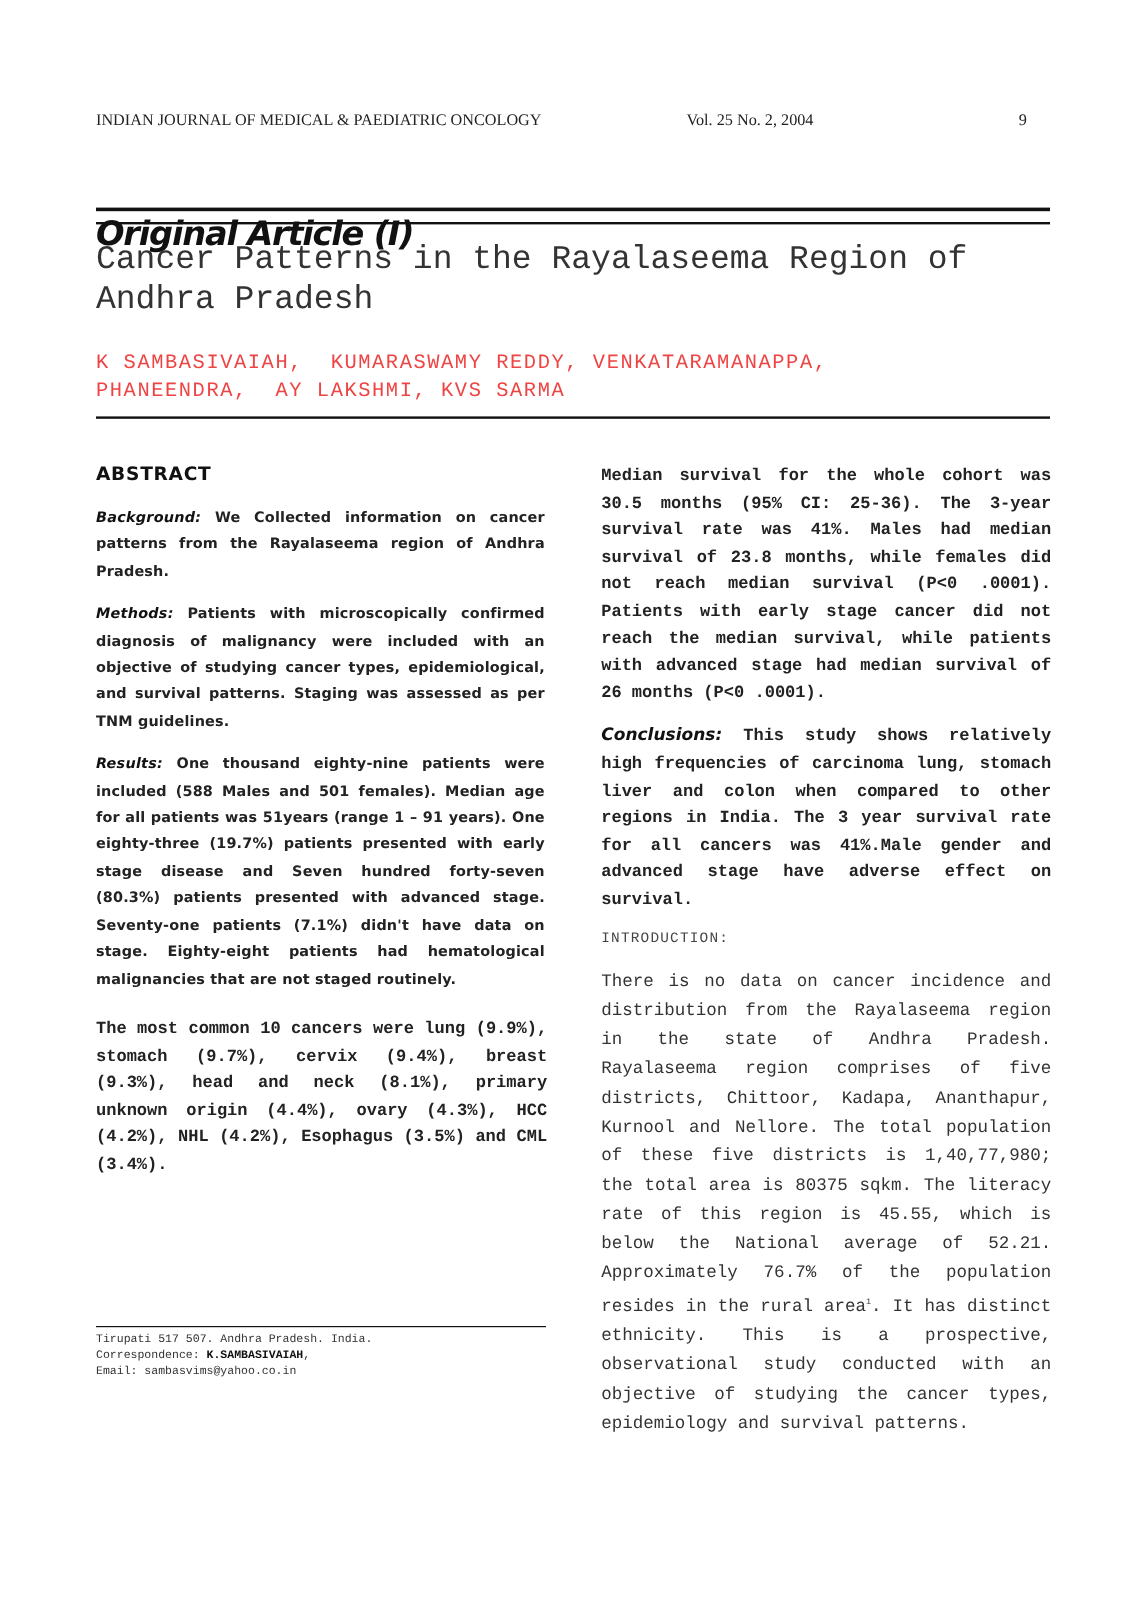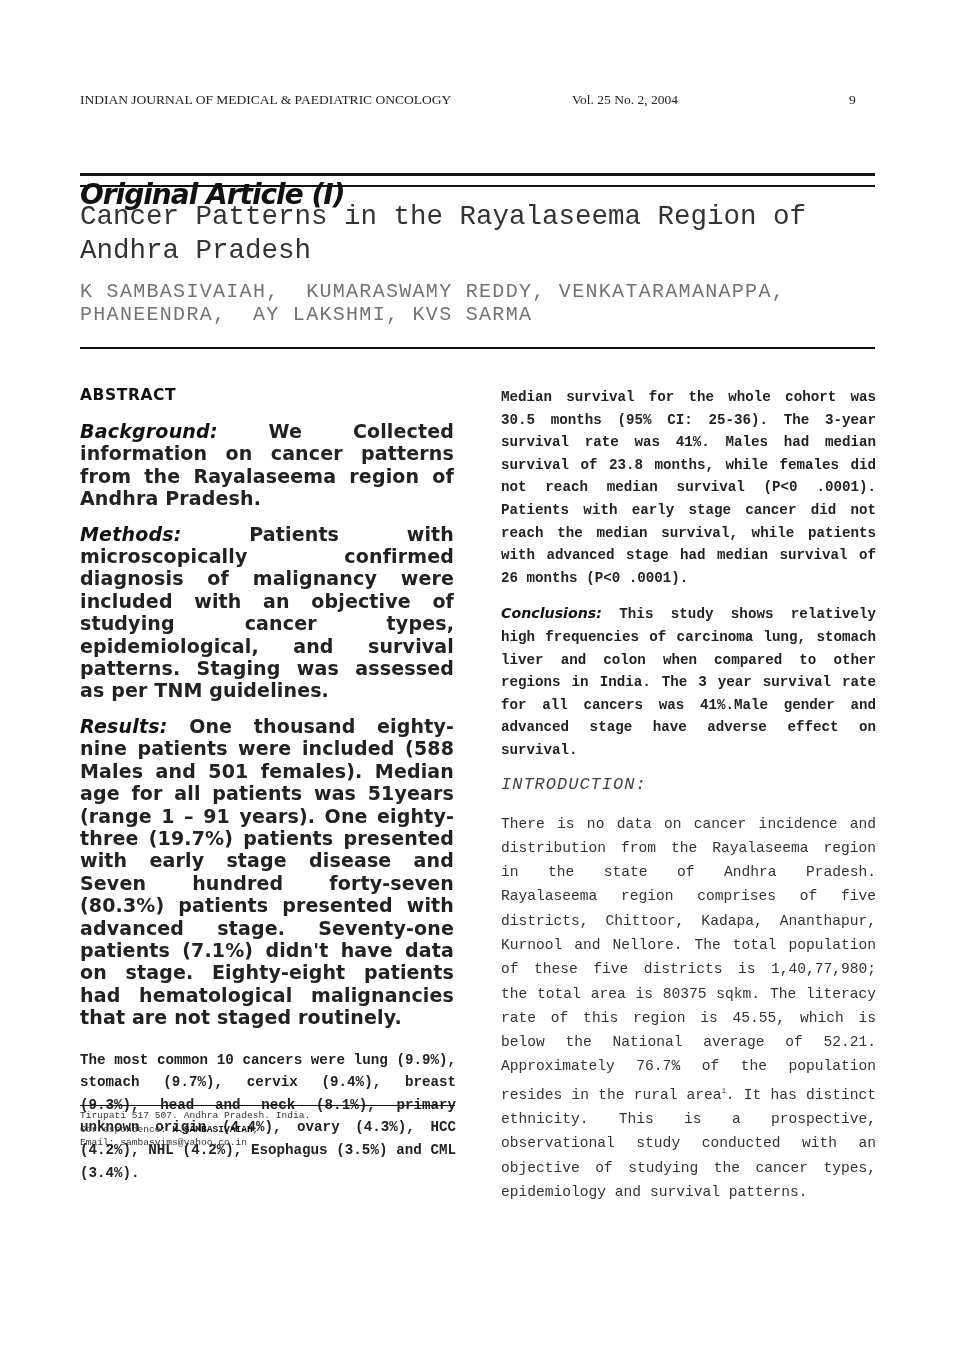--- a/index.html
+++ b/index.html
@@ -2,32 +2,32 @@
 <html><head>
   <meta charset="utf-8">
   <style>
     html, body { margin: 0; padding: 0; background: #ffffff; }
     body { width: 954px; height: 1350px; position: relative; overflow: hidden; color: #111; }
     .abs { position: absolute; }
     .running-head { top: 92px; font-family: "Liberation Serif", serif; font-size: 13.5px; color: #222; letter-spacing: 0; }
     .article-type { left: 80px; top: 130px; font-family: "DejaVu Sans", sans-serif; font-weight: bold; font-style: italic; font-size: 28px; letter-spacing: -1px; color: #111; margin-top: 48px; }
     .rule { left: 80px; width: 795px; background: #111; }
     .title { left: 80px; top: 200px; width: 800px; font-family: "Liberation Mono", monospace; font-size: 27.5px; line-height: 34px; color: #333; }
-    .authors { left: 80px; top: 280px; width: 800px; font-family: "Liberation Mono", monospace; font-size: 20px; line-height: 23px; color: #737373; letter-spacing: 1.3px; }
+    .authors { left: 80px; top: 292px; width: 800px; font-family: "Liberation Mono", monospace; font-size: 17px; line-height: 23px; color: #ef4444; letter-spacing: 1.3px; }
     .authors span { white-space: pre; }
 
     .col-left { left: 80px; top: 386px; width: 376px; }
     .col-right { left: 501px; top: 386px; width: 375px; }
 
     .abstract-head { font-family: "DejaVu Sans", sans-serif; font-weight: bold; font-size: 15.5px; letter-spacing: 0.6px; margin: 0 0 16px 0; color: #111; }
-    .para-sans { font-family: "DejaVu Sans", sans-serif; font-weight: bold; font-size: 19px; line-height: 22.4px; text-align: justify; color: #222; margin: 0 2px 13px 0; letter-spacing: 0.15px; }
+    .para-sans { font-family: "DejaVu Sans", sans-serif; font-weight: bold; font-size: 12px; line-height: 22.4px; text-align: justify; color: #222; margin: 0 2px 13px 0; letter-spacing: 0.15px; }
     .para-sans .lbl { font-style: italic; font-weight: bold; letter-spacing: 0.2px; color: #111; }
     .para-mono-bold { font-family: "Liberation Mono", monospace; font-weight: bold; font-size: 14.2px; line-height: 22.6px; text-align: justify; color: #222; margin: 0 0 13px 0; }
     .para-mono-bold .lbl { font-family: "DejaVu Sans", sans-serif; font-style: italic; font-weight: bold; font-size: 14.2px; color: #111; }
-    .intro-head { font-family: "Liberation Mono", monospace; font-size: 17px; color: #444; letter-spacing: 1px; margin: 6px 0 18px 0; font-style: italic; }
+    .intro-head { font-family: "Liberation Mono", monospace; font-size: 12px; color: #444; letter-spacing: 1px; margin: 6px 0 18px 0; }
     .para-mono { font-family: "Liberation Mono", monospace; font-size: 14.6px; line-height: 24.3px; text-align: justify; color: #333; margin: 0; }
     .para-mono sup { font-size: 7px; }
 
     .footnote-rule { left: 80px; top: 1105px; width: 375px; height: 1px; background: #111; }
     .footnote { left: 80px; top: 1109px; width: 380px; font-family: "Liberation Mono", monospace; font-size: 9.6px; line-height: 13.6px; color: #333; }
     .footnote b { font-weight: bold; color: #111; }
   </style>
 </head>
 <body>
 

